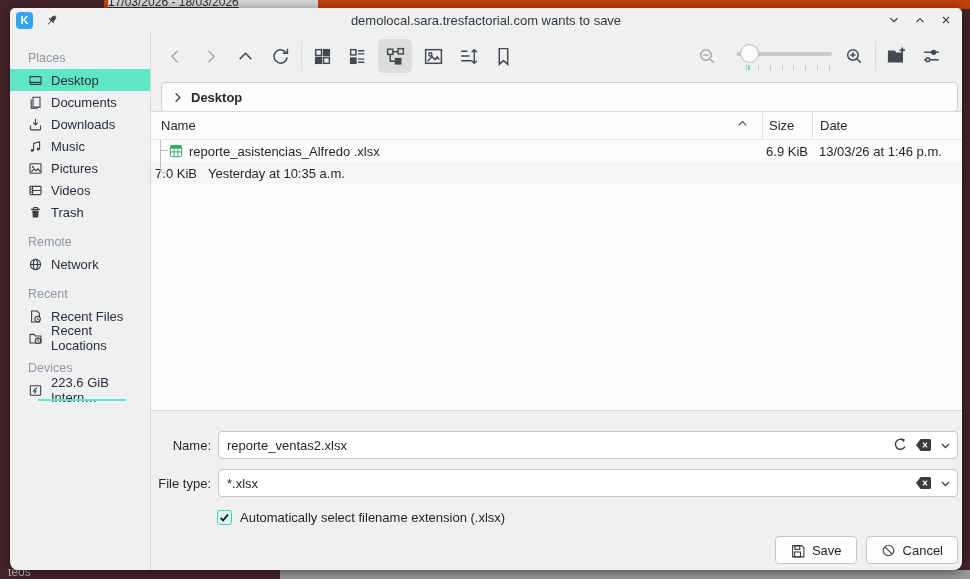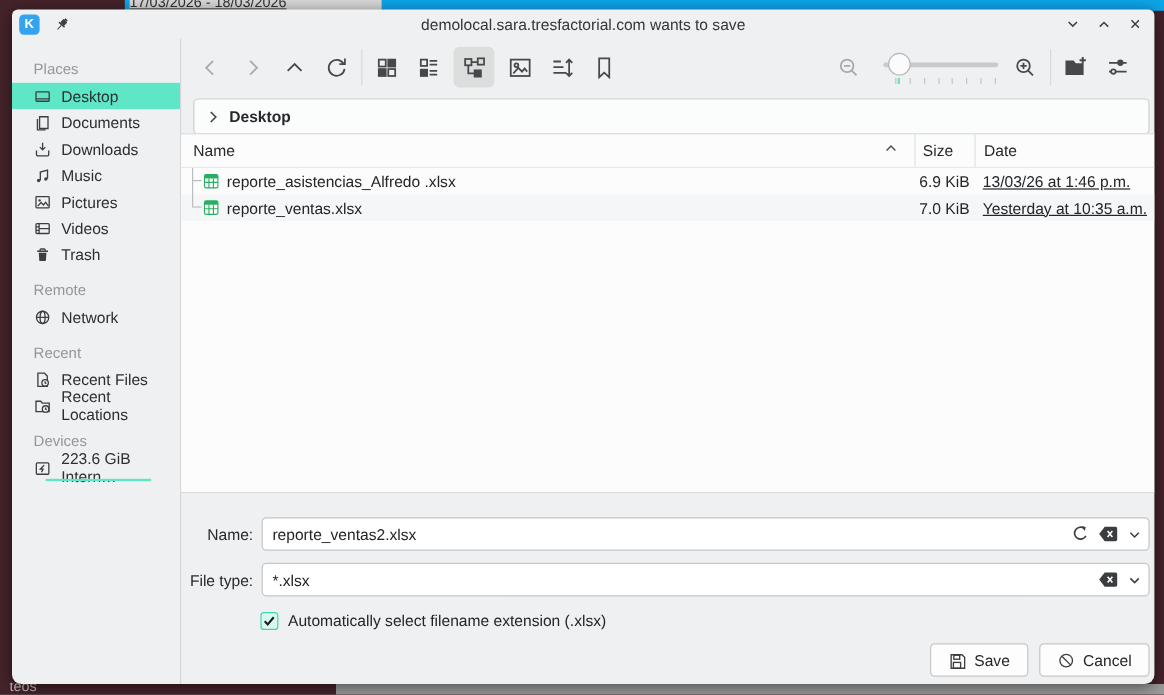--- a/index.html
+++ b/index.html
@@ -1,19 +1,19 @@
 <!DOCTYPE html>
 <html><head>
 <meta charset="utf-8">
 <style>
   html,body{margin:0;padding:0;background:#6b6b6b;}
   .canvas{position:relative;width:970px;height:579px;overflow:hidden;background:#45232b;
           font-family:"Liberation Sans","DejaVu Sans",sans-serif;font-size:13px;color:#232629;}
   
-  .behind-top{position:absolute;top:0;left:104px;right:0;height:9px;background:#0ea5e9;overflow:hidden;}
+  .behind-top{position:absolute;top:0;left:104px;right:0;height:9px;background:#c2410c;overflow:hidden;}
   .behind-top-date{position:absolute;top:0;left:4px;width:210px;height:9px;background:#d8d8d8;overflow:hidden;}
   .behind-top-date span{display:block;margin-top:-5px;font-size:12px;color:#2f2f2f;text-decoration:underline;white-space:nowrap;}
   .behind-bottom-left{position:absolute;bottom:0;left:0;width:280px;height:10px;overflow:hidden;color:#c9bcbf;}
   .behind-bottom-left span{display:block;margin-left:8px;margin-top:-4px;font-size:12px;}
   .behind-bottom-right{position:absolute;bottom:0;left:280px;right:0;height:9px;background:#9b9b9b;}
   
   .window{position:absolute;left:10px;top:8px;width:952px;height:562px;background:#eff0f1;
           border-radius:5px 5px 8px 8px;box-shadow:0 2px 12px rgba(0,0,0,.5);overflow:hidden;}
   .titlebar{position:relative;height:24px;display:flex;align-items:center;padding:0 6px;}
   .win-title{position:absolute;left:0;right:0;text-align:center;color:#33373a;pointer-events:none;}
@@ -59,21 +59,21 @@
   .thead{height:27px;display:flex;align-items:stretch;border-bottom:1px solid #e7e8e9;color:#26292c;}
   .th{display:flex;align-items:center;box-sizing:border-box;}
   .th-name{flex:1;padding-left:10px;position:relative;}
   .sort-arrow{position:absolute;right:14px;top:6px;width:11px;height:11px;stroke:#4a4e51;stroke-width:1.3;fill:none;}
   .th-size{width:50px;border-left:1px solid #e0e1e2;padding-left:6px;}
   .th-date{width:150px;border-left:1px solid #e0e1e2;padding-left:7px;}
   .trow{height:22px;display:flex;align-items:center;}
   .trow.alt{background:#f5f6f7;}
   .td-name{flex:1;display:flex;align-items:center;gap:6px;padding-left:18px;box-sizing:border-box;overflow:hidden;white-space:nowrap;}
   .td-size{width:50px;box-sizing:border-box;text-align:right;padding-right:4px;}
-  .td-date{width:150px;box-sizing:border-box;padding-left:7px;text-decoration:underline;}
+  .td-date{width:150px;box-sizing:border-box;padding-left:7px;}
   .xlsx-icon{width:14px;height:14px;flex:0 0 auto;}
   .tree-v{position:absolute;left:9px;top:28px;width:1px;height:32px;background:#bcbdbe;}
   .tree-dash{position:absolute;left:9px;width:8px;height:1px;background:#bcbdbe;}
   
   .form-row{position:absolute;left:0;right:4px;height:28px;display:flex;align-items:center;}
   .form-label{width:60px;text-align:right;padding-right:7px;flex:0 0 auto;color:#26292c;}
   .input-wrap{position:relative;flex:1;height:28px;}
   .input-wrap input{width:100%;height:28px;box-sizing:border-box;border:1px solid #c5c6c7;border-radius:4px;
                     background:#fff;padding:0 72px 0 8px;font:inherit;color:#232629;}
   .field-icons{position:absolute;right:6px;top:0;height:28px;display:flex;align-items:center;gap:7px;}
@@ -387,28 +387,20 @@
                 <path d="M1.5 3.2 a1.7 1.7 0 0 1 1.7-1.7 h8.6 a1.7 1.7 0 0 1 1.7 1.7 v1.8 h-12 z" fill="#27ae60"></path>
                 <path d="M1.5 8.5 h12 M5.5 5 v8.5 M9.5 5 v8.5" stroke="#27ae60" fill="none"></path>
                 </svg>
               <span>reporte_asistencias_Alfredo .xlsx</span>
             </div>
             <div class="td-size">6.9 KiB</div>
             <div class="td-date">13/03/26 at 1:46 p.m.</div>
           </div>
 
           <div class="trow alt">
-            <div class="td-name">
-              <svg class="xlsx-icon" viewBox="0 0 15 15">
-                <rect x="1.5" y="1.5" width="12" height="12" rx="1.5" fill="#fff" stroke="#27ae60"></rect>
-                <path d="M1.5 3.2 a1.7 1.7 0 0 1 1.7-1.7 h8.6 a1.7 1.7 0 0 1 1.7 1.7 v1.8 h-12 z" fill="#27ae60"></path>
-                <path d="M1.5 8.5 h12 M5.5 5 v8.5 M9.5 5 v8.5" stroke="#27ae60" fill="none"></path>
-                </svg>
-              <span>reporte_ventas.xlsx</span>
-            </div>
             <div class="td-size">7.0 KiB</div>
             <div class="td-date">Yesterday at 10:35 a.m.</div>
           </div>
 
           <div class="tree-v"></div>
           <div class="tree-dash" style="top:38px;"></div>
           <div class="tree-dash" style="top:60px;"></div>
         </div>
 
         <div class="form-row" style="top:399px;">

